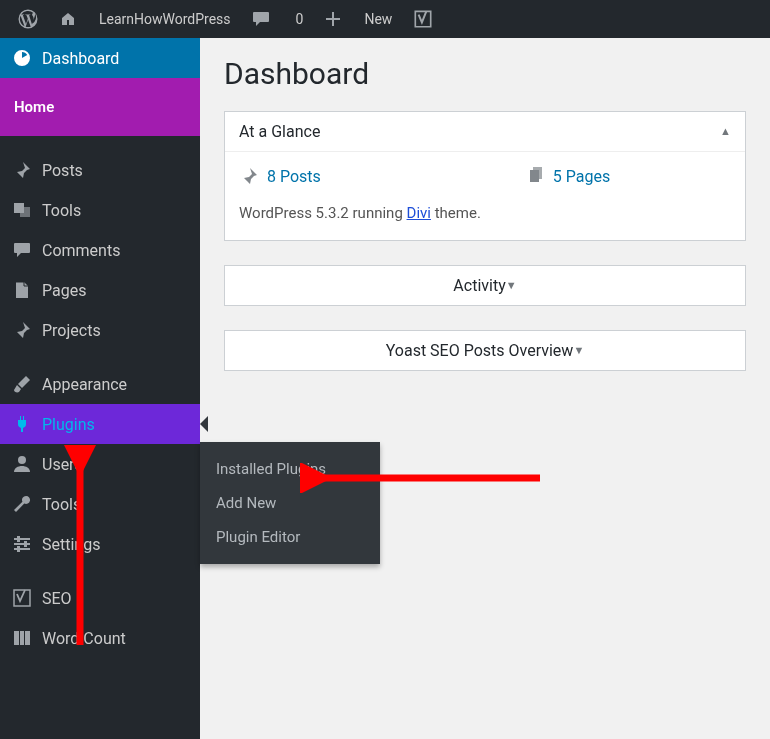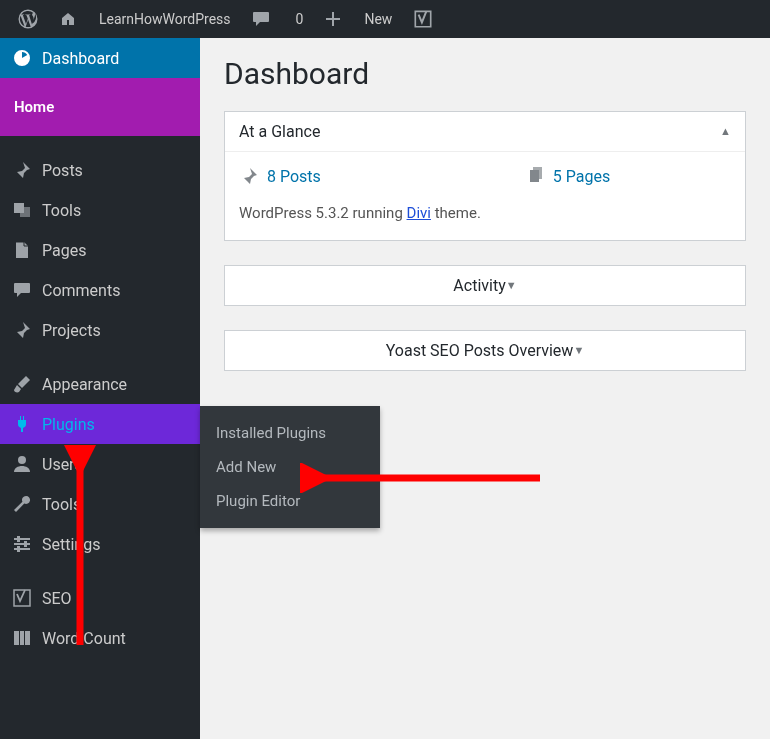--- a/index.html
+++ b/index.html
@@ -19,21 +19,21 @@
   .menu-item.current::after{content:"";position:absolute;right:-10px;top:50%;margin-top:-10px;border:10px solid transparent;border-left-color:#0073aa;}
   .menu-item.hover{background:#6d28d9;color:#00b9eb;position:relative;}
   .menu-item.hover svg{fill:#00b9eb;}
   .menu-item.hover::after{content:"";position:absolute;right:-8px;top:50%;margin-top:-8px;border:8px solid transparent;border-right-color:#32373c;}
   .submenu{background:#a21caf;padding:12px 0;}
   .submenu-item{padding:8px 14px;color:#fff;cursor:pointer;font-size:15px;}
   .submenu-item.bold{font-weight:600;}
   .submenu-item.dim{color:#b4b9be;}
   .menu-sep{height:14px;}
   
-  .flyout{position:absolute;left:200px;top:406px;background:#32373c;width:180px;padding:10px 0;box-shadow:0 3px 5px rgba(0,0,0,.3);}
+  .flyout{position:absolute;left:200px;top:442px;background:#32373c;width:180px;padding:10px 0;box-shadow:0 3px 5px rgba(0,0,0,.3);}
   .flyout .fitem{padding:8px 16px;color:#b4b9be;cursor:pointer;font-size:15px;}
   
   .main{position:absolute;top:38px;left:200px;right:0;bottom:0;padding:0 24px;overflow:auto;}
   h1.page-title{font-size:30px;font-weight:400;color:#23282d;margin:18px 0 20px;}
   .postbox{background:#fff;border:1px solid #ccd0d4;margin-bottom:24px;}
   .postbox-header{display:flex;align-items:center;justify-content:space-between;padding:10px 14px;border-bottom:1px solid #eee;cursor:pointer;}
   .postbox-header h2{margin:0;font-size:16px;font-weight:400;color:#23282d;}
   .postbox-header .toggle{color:#72777c;font-size:11px;}
   .postbox-body{padding:14px 14px 18px;}
   .glance-row{display:flex;gap:44px;}
@@ -104,30 +104,30 @@
     </div>
     <div class="menu-item">
       <svg viewBox="0 0 20 20">
           <path d="M2 3h10v10H2z"></path>
           <path d="M8 7h10v10H8z" opacity=".6"></path>
         </svg>
       <span>Tools</span>
     </div>
     <div class="menu-item">
       <svg viewBox="0 0 20 20">
+          <path d="M3 3h14a1 1 0 0 1 1 1v8a1 1 0 0 1-1 1H9l-4 4v-4H3a1 1 0 0 1-1-1V4a1 1 0 0 1 1-1z"></path>
+        </svg>
+      <span>Comments</span>
+    </div>
+    <div class="menu-item">
+      <svg viewBox="0 0 20 20">
           <path d="M4 2h8l4 4v12H4z"></path>
           <path d="M4 2h8v4h4" fill="none" stroke="#23282d"></path>
         </svg>
       <span>Pages</span>
-    </div>
-    <div class="menu-item">
-      <svg viewBox="0 0 20 20">
-          <path d="M3 3h14a1 1 0 0 1 1 1v8a1 1 0 0 1-1 1H9l-4 4v-4H3a1 1 0 0 1-1-1V4a1 1 0 0 1 1-1z"></path>
-        </svg>
-      <span>Comments</span>
     </div>
     <div class="menu-item">
       <svg viewBox="0 0 20 20">
           <path d="M11 2l7 7-3 1-3 3-1 5-3-3-5 5 5-5-3-3 5-1 3-3z"></path>
         </svg>
       <span>Projects</span>
     </div>
 
     <div class="menu-sep"></div>
 

